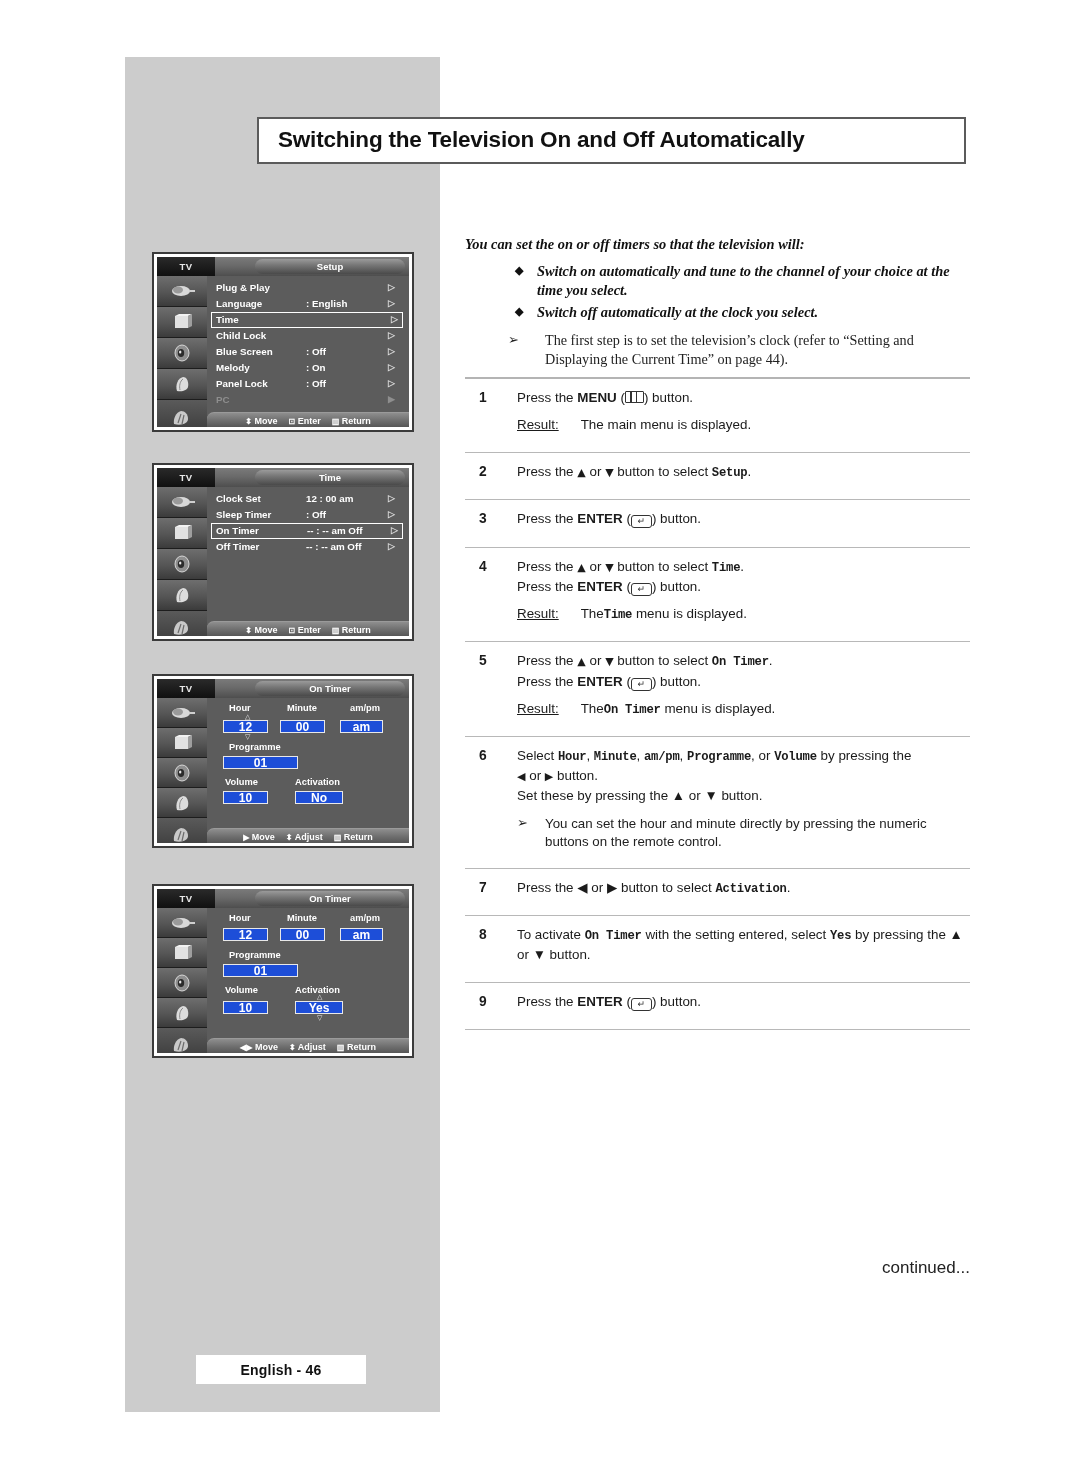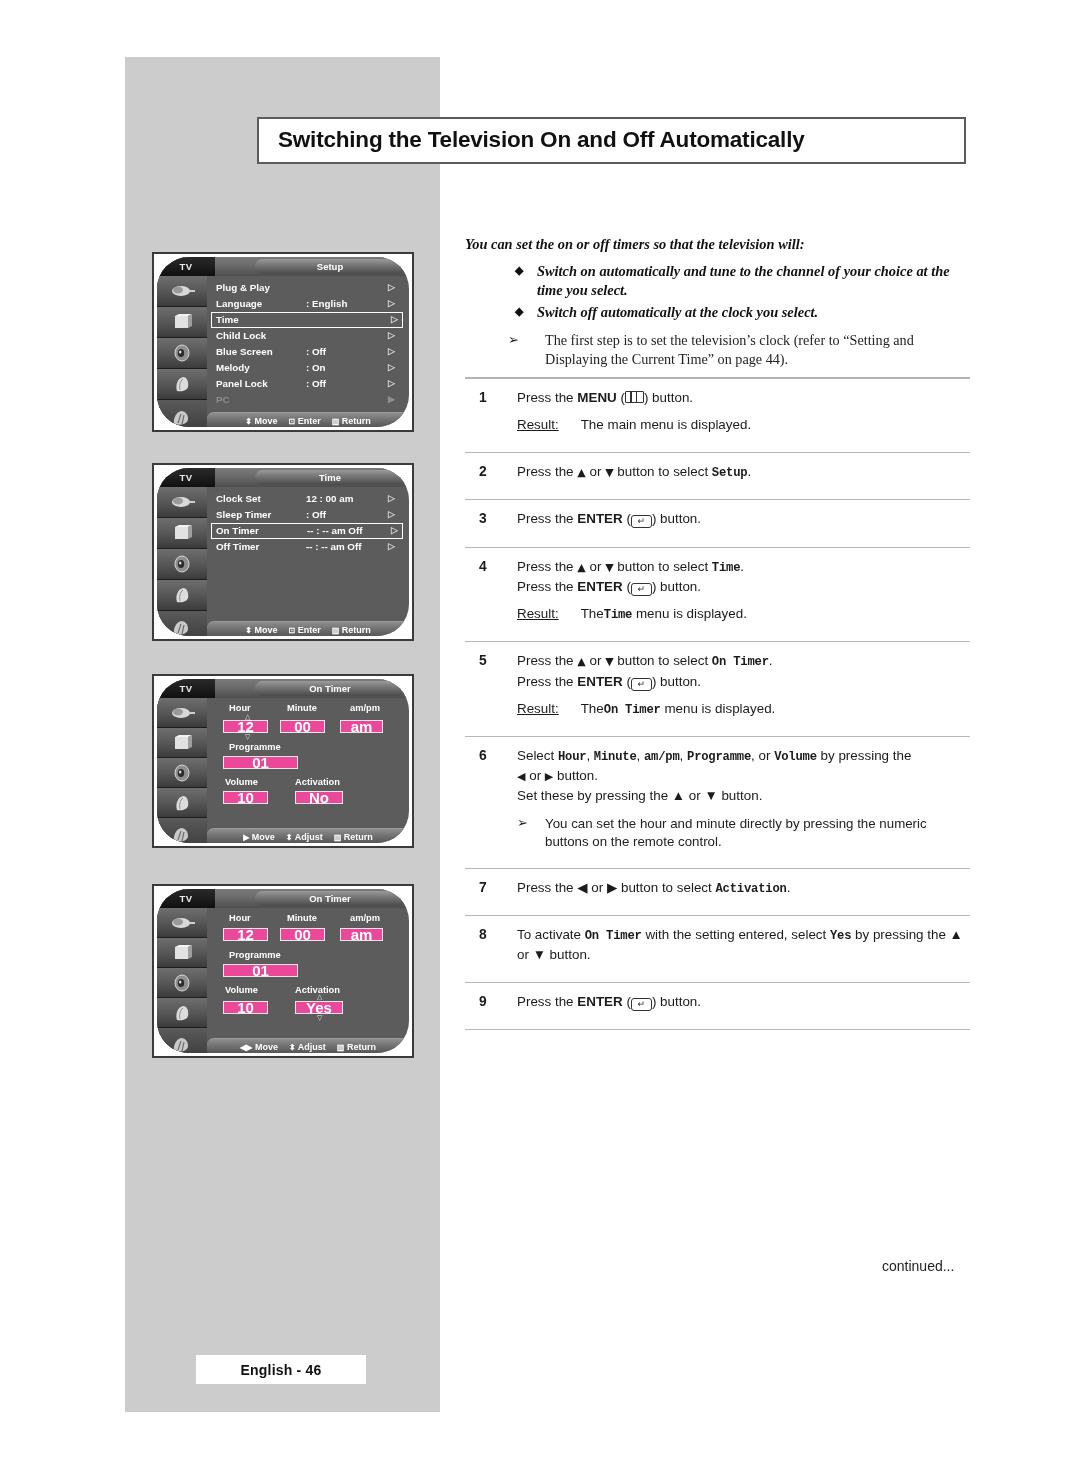--- a/index.html
+++ b/index.html
@@ -14,21 +14,21 @@
   #title-box{position:absolute;left:257px;top:117px;width:709px;height:47px;
              background:#ffffff;border:2px solid #5b5b5b;box-sizing:border-box;}
   #title-box .t{position:absolute;left:19px;top:8px;font-size:22.5px;font-weight:bold;
                 letter-spacing:-0.2px;color:#111;white-space:nowrap;
                 font-family:"Liberation Sans", sans-serif;}
 
   
   .osd{position:absolute;left:152px;width:262px;background:#ffffff;
        border:2px solid #3b3b3b;box-sizing:border-box;padding:3px;}
   .osd-inner{position:relative;width:100%;height:100%;
-             background:#5c5c5c;overflow:hidden;border-radius:32px;}
+             background:#5c5c5c;overflow:hidden;}
   .osd-titlebar{position:relative;height:19px;
       background:linear-gradient(180deg,#7a7a7a 0%,#6a6a6a 45%,#4e4e4e 100%);}
   .osd-tv{position:absolute;left:0;top:0;width:58px;height:19px;
       background:linear-gradient(180deg,#2a2a2a 0%,#101010 100%);
       color:#e8e8e8;font-size:9.5px;font-weight:bold;text-align:center;line-height:19px;
       letter-spacing:.4px;}
   .osd-pill{position:absolute;left:98px;top:2px;width:150px;height:15px;border-radius:8px;
       background:linear-gradient(180deg,#9a9a9a 0%,#777 40%,#4a4a4a 100%);
       color:#ffffff;font-size:9.5px;font-weight:bold;text-align:center;line-height:15px;}
   .osd-body{position:relative;}
@@ -57,22 +57,22 @@
       background:linear-gradient(180deg,#8e8e8e 0%,#6d6d6d 50%,#4f4f4f 100%);
       border-top:1px solid #9a9a9a;
       color:#ffffff;font-size:9px;font-weight:bold;
       display:flex;align-items:center;justify-content:center;gap:11px;
       border-radius:7px 0 0 0;}
   .osd-footer span{white-space:nowrap;}
   .gl{font-size:8px;}
 
   
   .ot-lbl{position:absolute;color:#ffffff;font-size:9.3px;font-weight:bold;white-space:nowrap;}
-  .ot-field{position:absolute;border:1px solid #e8e8e8;background:#ec4899;
-     color:#ffffff;font-size:15px;font-weight:bold;text-align:center;
+  .ot-field{position:absolute;border:1px solid #e8e8e8;background:#1d4ed8;
+     color:#ffffff;font-size:12px;font-weight:bold;text-align:center;
      box-sizing:border-box;height:13px;line-height:12px;}
   .ot-up,.ot-dn{position:absolute;color:#e0e0e0;font-size:7px;line-height:7px;}
 
   
   #right-col{position:absolute;left:465px;top:236px;width:505px;}
   .intro-lead{font-family:"Liberation Serif", serif;font-style:italic;font-weight:bold;
       font-size:14.4px;color:#111;margin:0 0 9px 0;}
   .bullet-line{position:relative;font-family:"Liberation Serif", serif;font-style:italic;
       font-weight:bold;font-size:14.4px;color:#111;padding-left:72px;margin-bottom:3px;
       line-height:1.33;}
@@ -94,21 +94,21 @@
         letter-spacing:-0.2px;}
   b.bk{font-weight:bold;}
   .key-menu{width:17px;height:10px;position:relative;display:inline-block;
        border:1.4px solid #333;border-radius:1px;vertical-align:-1px;background:#fff;}
   .key-menu i{position:absolute;top:0;bottom:0;width:1.4px;background:#333;}
   .key-enter{display:inline-block;position:relative;width:19px;height:11px;
        border:1.4px solid #333;border-radius:3px;vertical-align:-1px;background:#fff;
        font-size:9px;line-height:10px;text-align:center;color:#333;}
   .tri{font-family:"DejaVu Sans",sans-serif;font-size:11px;}
 
-  #continued{position:absolute;left:882px;top:1258px;font-size:14px;color:#222;}
+  #continued{position:absolute;left:882px;top:1258px;font-size:17px;color:#222;}
   #page-badge{position:absolute;left:196px;top:1355px;width:170px;height:29px;
       background:#ffffff;color:#111;font-size:14px;font-weight:bold;
       display:flex;align-items:center;justify-content:center;letter-spacing:.2px;}
 </style>
 </head>
 <body>
 
 <div id="grey-panel"></div>
 
 <div id="title-box">

